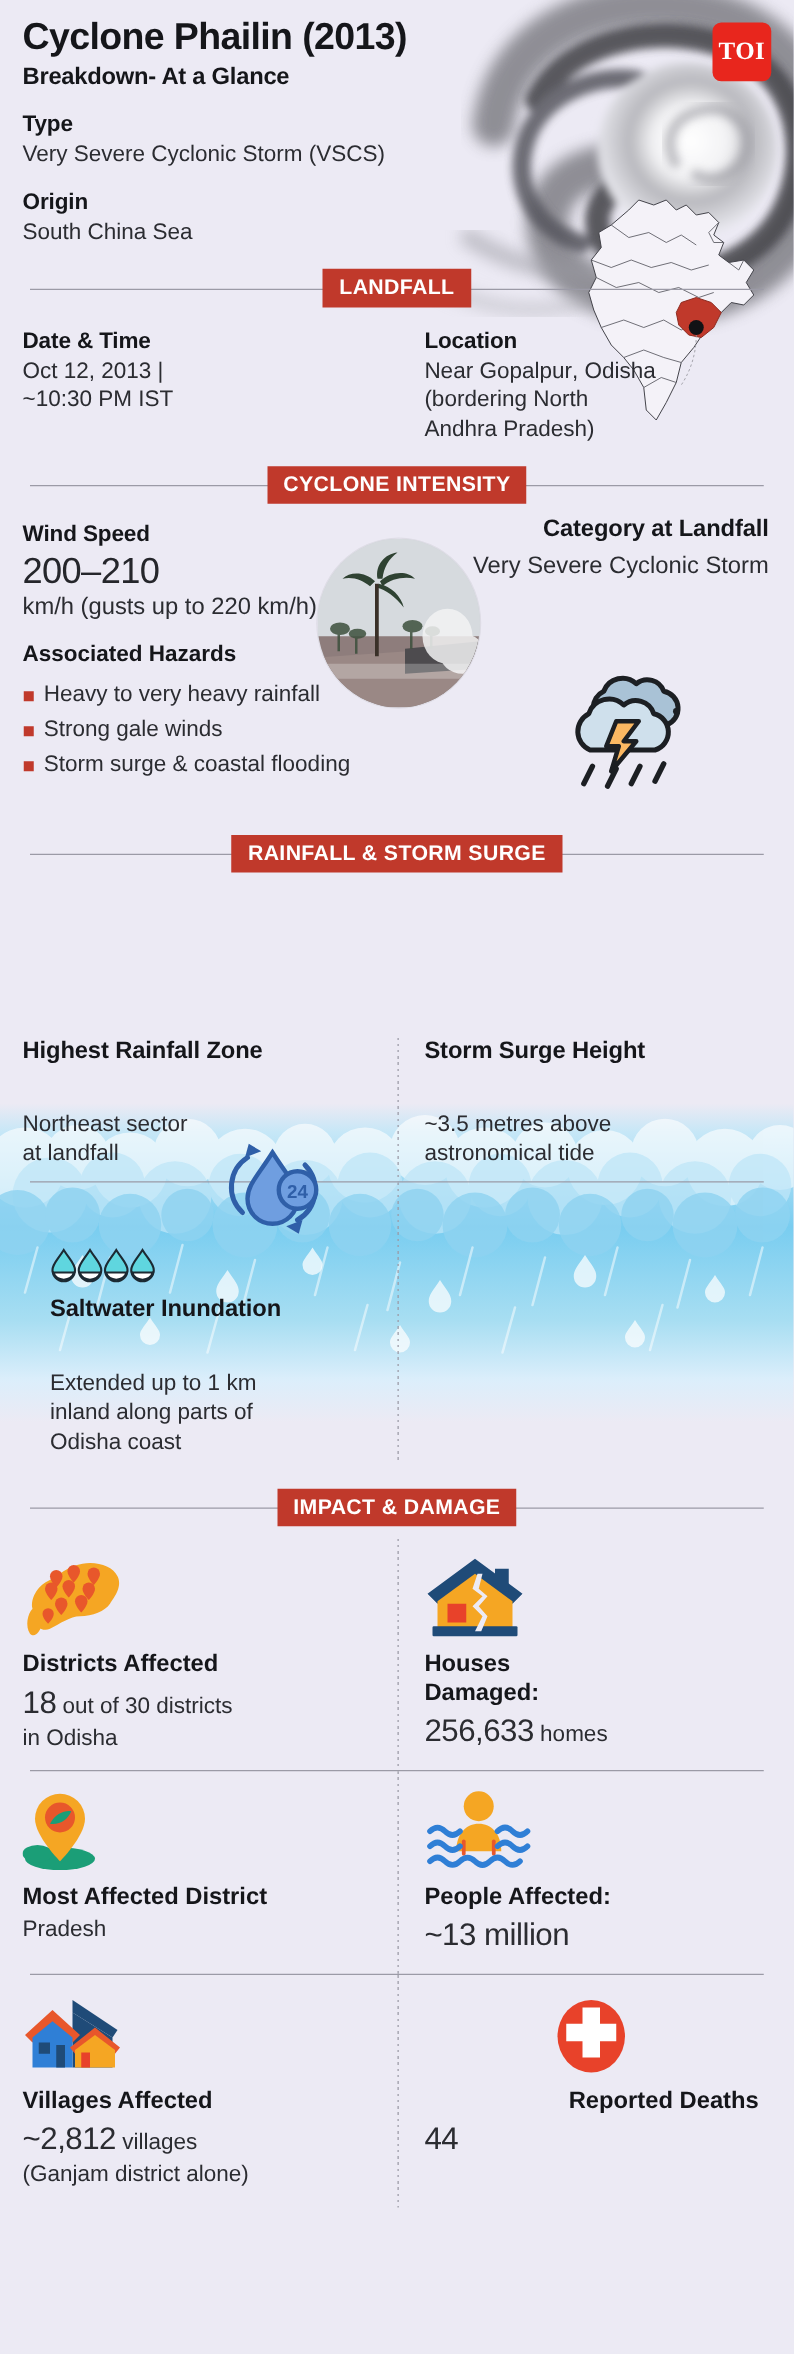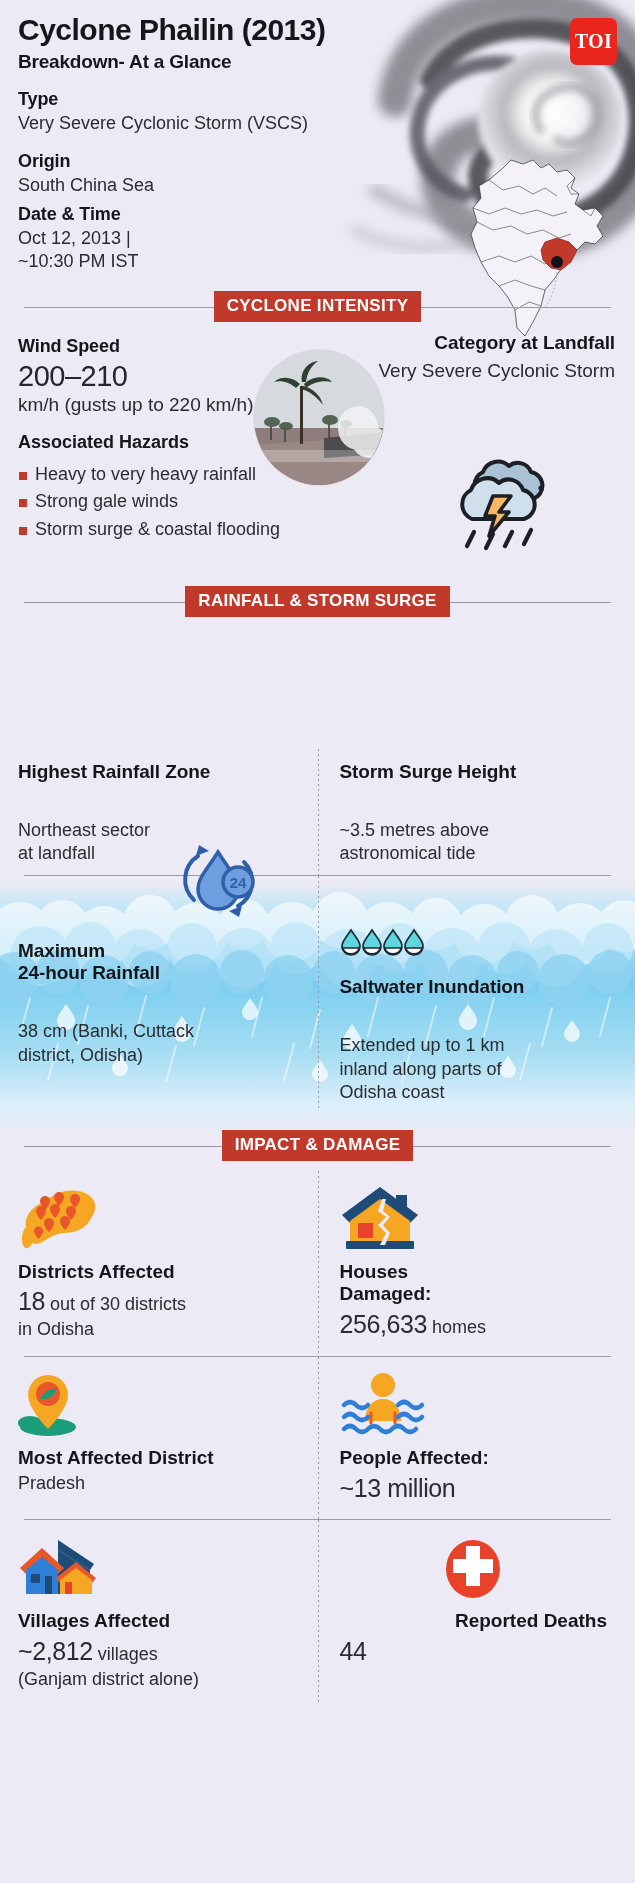--- a/index.html
+++ b/index.html
@@ -202,21 +202,21 @@
     pointer-events: none;
     background: linear-gradient(to bottom,
         #eceaf4 0%, #eceaf4 12%,
         #c6e7f7 20%, #79cdf0 46%,
         #a8def2 72%, #dbeefb 88%, #eceaf4 100%);
   }
   .rain-band svg { position: absolute; inset: 0; width: 100%; height: 100%; }
 
   
   .rain-sec { position: relative; z-index: 3; padding-top: 122px; }
-  .rain-sec .lbl { font-size: 19px; margin-top: 12px; }
+  .rain-sec .lbl { font-size: 19px; margin-top: 0; }
   .rain-sec .val { font-size: 18px; margin-top: 36px; }
   .rain-row { display: flex; position: relative; padding-bottom: 10px; }
   .rain-row > .col { flex: 1 1 50%; min-width: 0; }
   .hline {
     height: 1px;
     background: #9b9aa6;
     margin: 0 6px;
   }
   .drop-icon {
     position: absolute;
@@ -414,26 +414,37 @@
 
     <h1 class="title">Cyclone Phailin (2013)</h1>
     <div class="subtitle">Breakdown- At a Glance</div>
 
     <div class="lbl">Type</div>
     <div class="val">Very Severe Cyclonic Storm (VSCS)</div>
 
     <div class="lbl">Origin</div>
     <div class="val">South China Sea</div>
 
+    <div class="banner-wrap">
+      <div class="banner">LANDFALL</div>
+    </div>
 
     <div class="two-col">
       <div class="col col-left">
         <div class="lbl" style="margin-top:6px">Date &amp; Time</div>
         <div class="val" style="white-space:pre-line">Oct 12, 2013 |
 ~10:30 PM IST</div>
+      </div>
+      <div class="col col-right">
+        <div class="lbl" style="margin-top:6px">Location</div>
+        <div class="val">
+          <span>Near </span><b>Gopalpur</b><span>, Odisha</span><br>
+          <span>(bordering North</span><br>
+          <span>Andhra Pradesh)</span>
+        </div>
       </div>
     </div>
 
     <div class="banner-wrap">
       <div class="banner">CYCLONE INTENSITY</div>
     </div>
 
     <div class="intensity">
 
       <div class="storm-photo">
@@ -538,26 +549,20 @@
               <path d="M74,30 a28,28 0 0 1 -6,44"></path>
             </g>
             <path d="M26,24 l3,-11 l10,6z" fill="#2f5fa8"></path>
             <path d="M72,74 l-3,11 l-10,-6z" fill="#2f5fa8"></path>
             <path d="M48,20 c12,19 20,26 20,37 a20,20 0 0 1 -40,0 c0,-11 8,-18 20,-37z" fill="#6f9ee0" stroke="#2f5fa8" stroke-width="3.5"></path>
             <circle cx="68" cy="50" r="15" fill="#6f9ee0" stroke="#2f5fa8" stroke-width="3.5"></circle>
             <text x="68" y="56" text-anchor="middle" font-family="Liberation Sans, sans-serif" font-size="15" font-weight="bold" fill="#2f5fa8">24</text>
           </svg>
         </div>
 
-        <div class="col col-left">
-          <div class="lbl" style="white-space:pre-line">Maximum
-24-hour Rainfall</div>
-          <div class="val" style="white-space:pre-line">38 cm (Banki, Cuttack
-district, Odisha)</div>
-        </div>
 
         <div class="col col-right">
           <div class="salt-icon">
             <svg viewBox="0 0 86 36">
               <g stroke="#1c2a33" stroke-width="1.7">
                 <g transform="translate(2,2)">
                   <path d="M9,0 c5,8 9,11 9,16 a9,9 0 0 1 -18,0 c0,-5 4,-8 9,-16z" fill="#5fd6df"></path>
                   <path d="M0.6,18 a9,9 0 0 0 16.8,0 z" fill="#ffffff"></path>
                 </g>
                 <g transform="translate(23,2)">

